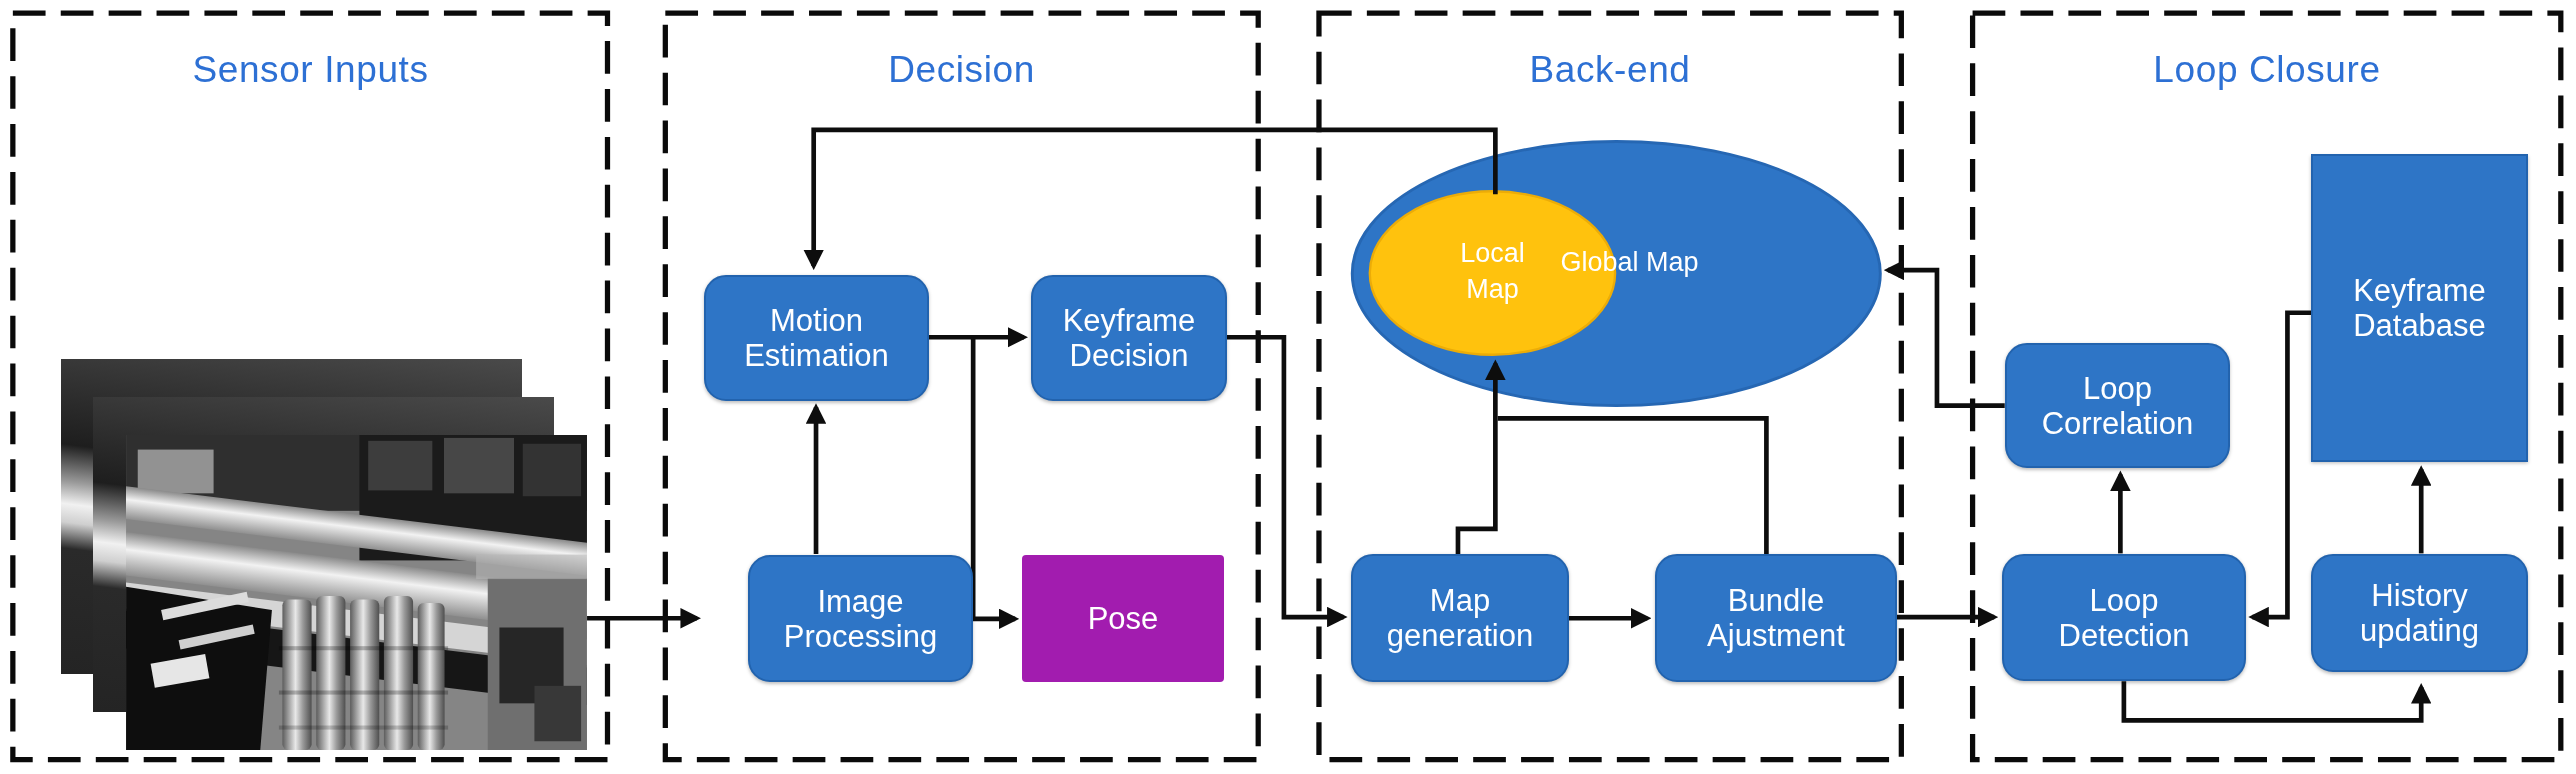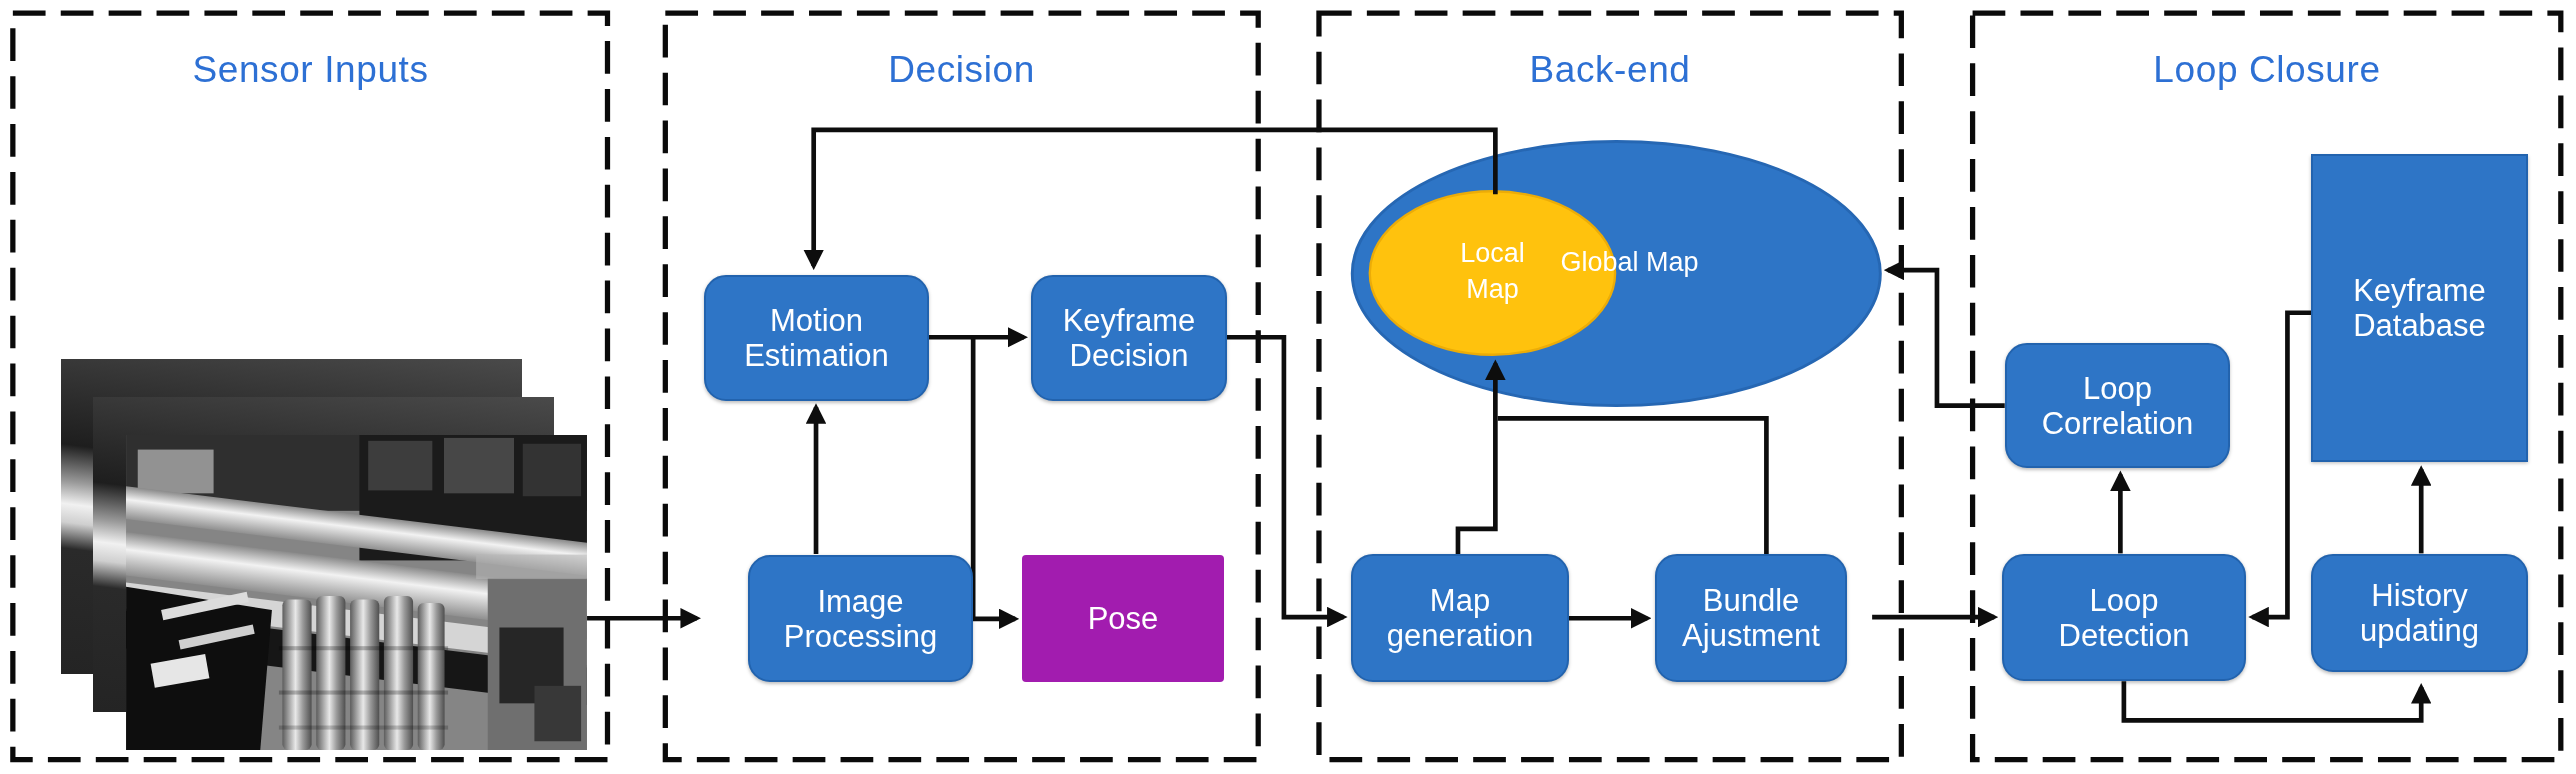--- a/index.html
+++ b/index.html
@@ -144,21 +144,21 @@
 
   <div class="node yellow" style="left:1022px;top:555px;width:202px;height:127px;">
     <span>Pose</span>
   </div>
 
   <div class="node" style="left:1351px;top:554px;width:218px;height:128px;">
     <span>Map</span>
     <span>generation</span>
   </div>
 
-  <div class="node" style="left:1655px;top:554px;width:192px;height:128px;">
+  <div class="node" style="left:1655px;top:554px;width:242px;height:128px;">
     <span>Bundle</span>
     <span>Ajustment</span>
   </div>
 
   <div class="node" style="left:2005px;top:343px;width:225px;height:125px;">
     <span>Loop</span>
     <span>Correlation</span>
   </div>
 
   <div class="node" style="left:2002px;top:554px;width:244px;height:127px;">

